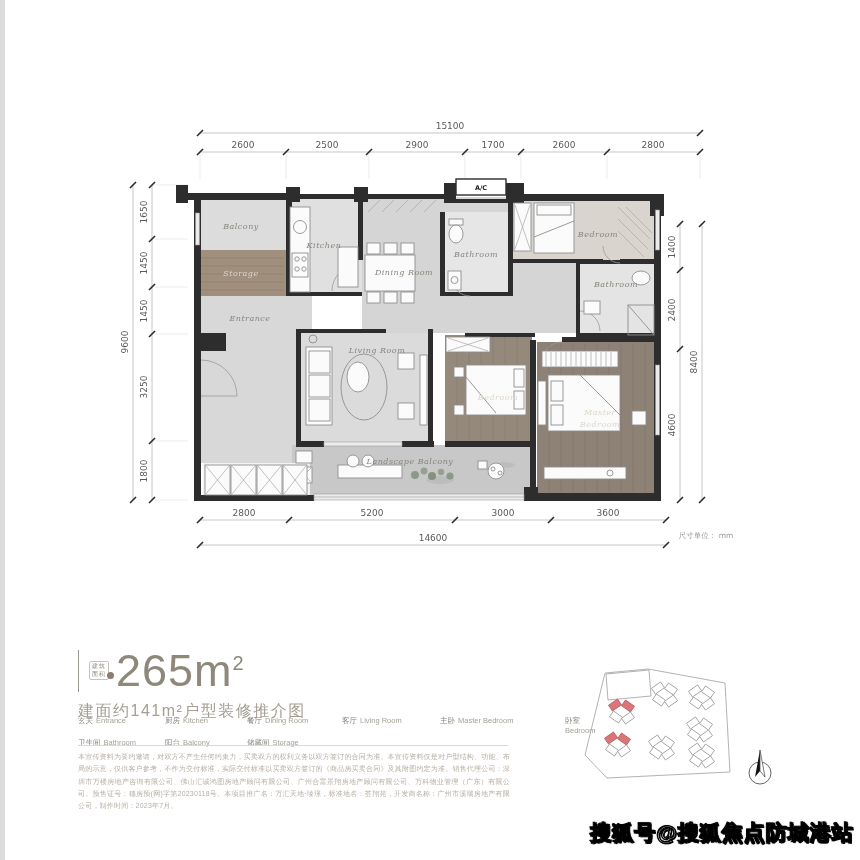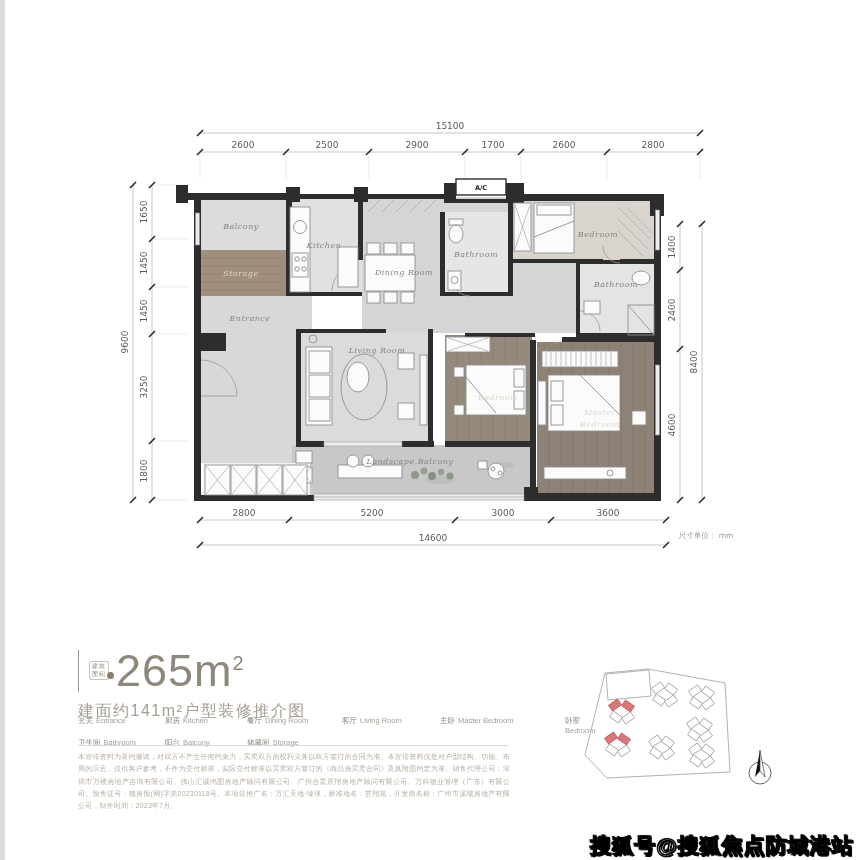--- a/index.html
+++ b/index.html
@@ -43,21 +43,21 @@
   .divider-line{position:absolute;left:78px;top:745px;width:430px;height:1px;background:#ddd9d2;}
   
   .disclaimer{position:absolute;left:78px;top:751px;width:432px;font-size:7px;line-height:1.75;
     color:#b7afa2;text-align:justify;letter-spacing:0.2px;}
   
   #site-svg{position:absolute;left:572px;top:638px;}
   .site-line{fill:none;stroke:#a9a9a9;stroke-width:0.9;}
   .unit{fill:#ffffff;stroke:#9a9a9a;stroke-width:0.8;}
   .unit-red{fill:#d9767a;stroke:#c05a5e;stroke-width:0.8;}
   
-  .watermark{position:absolute;right:6px;bottom:0;font-size:21px;font-weight:700;color:#ffffff;
+  .watermark{position:absolute;right:6px;bottom:13px;font-size:21px;font-weight:700;color:#ffffff;
     letter-spacing:1px;-webkit-text-stroke:1.2px #000;text-shadow:0 0 2px #000,1px 1px 0 #000,-1px -1px 0 #000;}
 </style>
 </head>
 <body>
 
 <div class="edge-strip"></div>
 
 <svg id="plan-svg" width="650" height="455" viewBox="0 0 650 455">
 
   <g>

